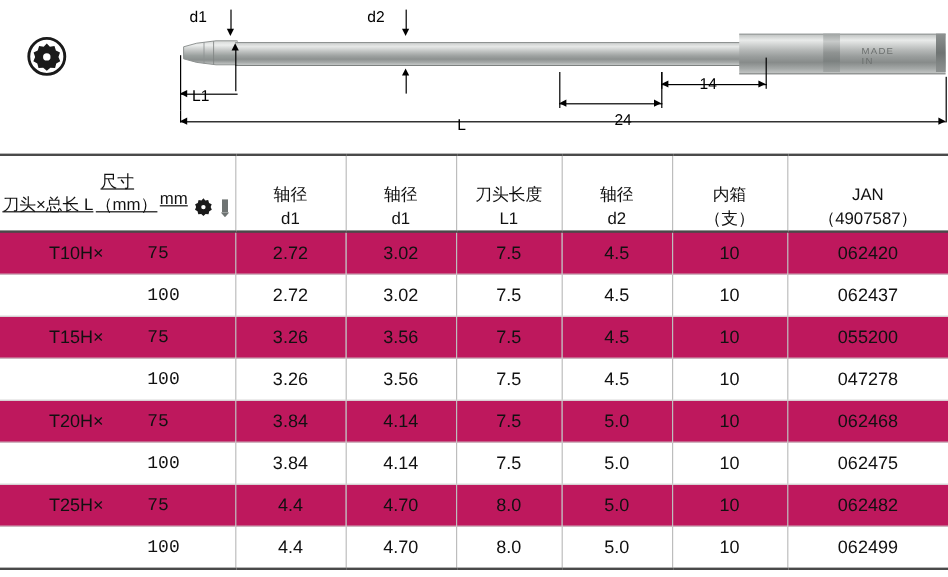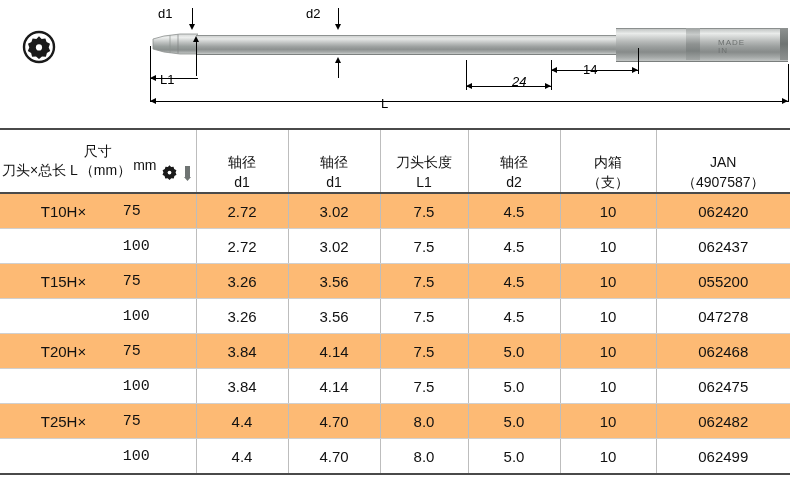--- a/index.html
+++ b/index.html
@@ -104,21 +104,21 @@
   .dim-label {
     position: absolute;
     font-size: 13px;
     color: #000;
     white-space: nowrap;
   }
   .lbl-d1 { left: 158px; top: 6px; }
   .lbl-d2 { left: 306px; top: 6px; }
   .lbl-L1 { left: 160px; top: 72px; }
   .lbl-L  { left: 381px; top: 96px; }
-  .lbl-24 { left: 512px; top: 74px; font-style: italic; }
+  .lbl-24 { left: 512px; top: 92px; }
   .lbl-14 { left: 583px; top: 62px; }
 
   .arrow-line {
     position: absolute;
     background: #000;
   }
   .vline { width: 1px; }
   .hline { height: 1px; }
 
   .tri {
@@ -172,39 +172,40 @@
     vertical-align: middle;
   }
   table.spec thead th {
     height: 62px;
     font-size: 14px;
     line-height: 1.35;
     border-top: 2px solid #4a4a4a;
     border-bottom: 2px solid #4a4a4a;
   }
   table.spec tbody tr.shaded td {
-    background: #fdba74;
+    background: #be185d;
   }
   table.spec tbody tr td {
     border-bottom: 1px solid #d0d0d0;
   }
   table.spec tbody tr:last-child td {
     border-bottom: 2px solid #4a4a4a;
   }
   table.spec tr td:first-child,
   table.spec tr th:first-child { border-left: none; }
   table.spec tr td:last-child,
   table.spec tr th:last-child { border-right: none; }
 
   .hdr-size {
     display: flex;
     flex-direction: column;
     align-items: center;
     justify-content: center;
     line-height: 1.4;
+    text-decoration: underline;
   }
   .hdr-size .row2 {
     display: flex;
     align-items: flex-end;
     justify-content: center;
     gap: 2px;
   }
   .sup-mm {
     font-size: 14px;
     vertical-align: super;

